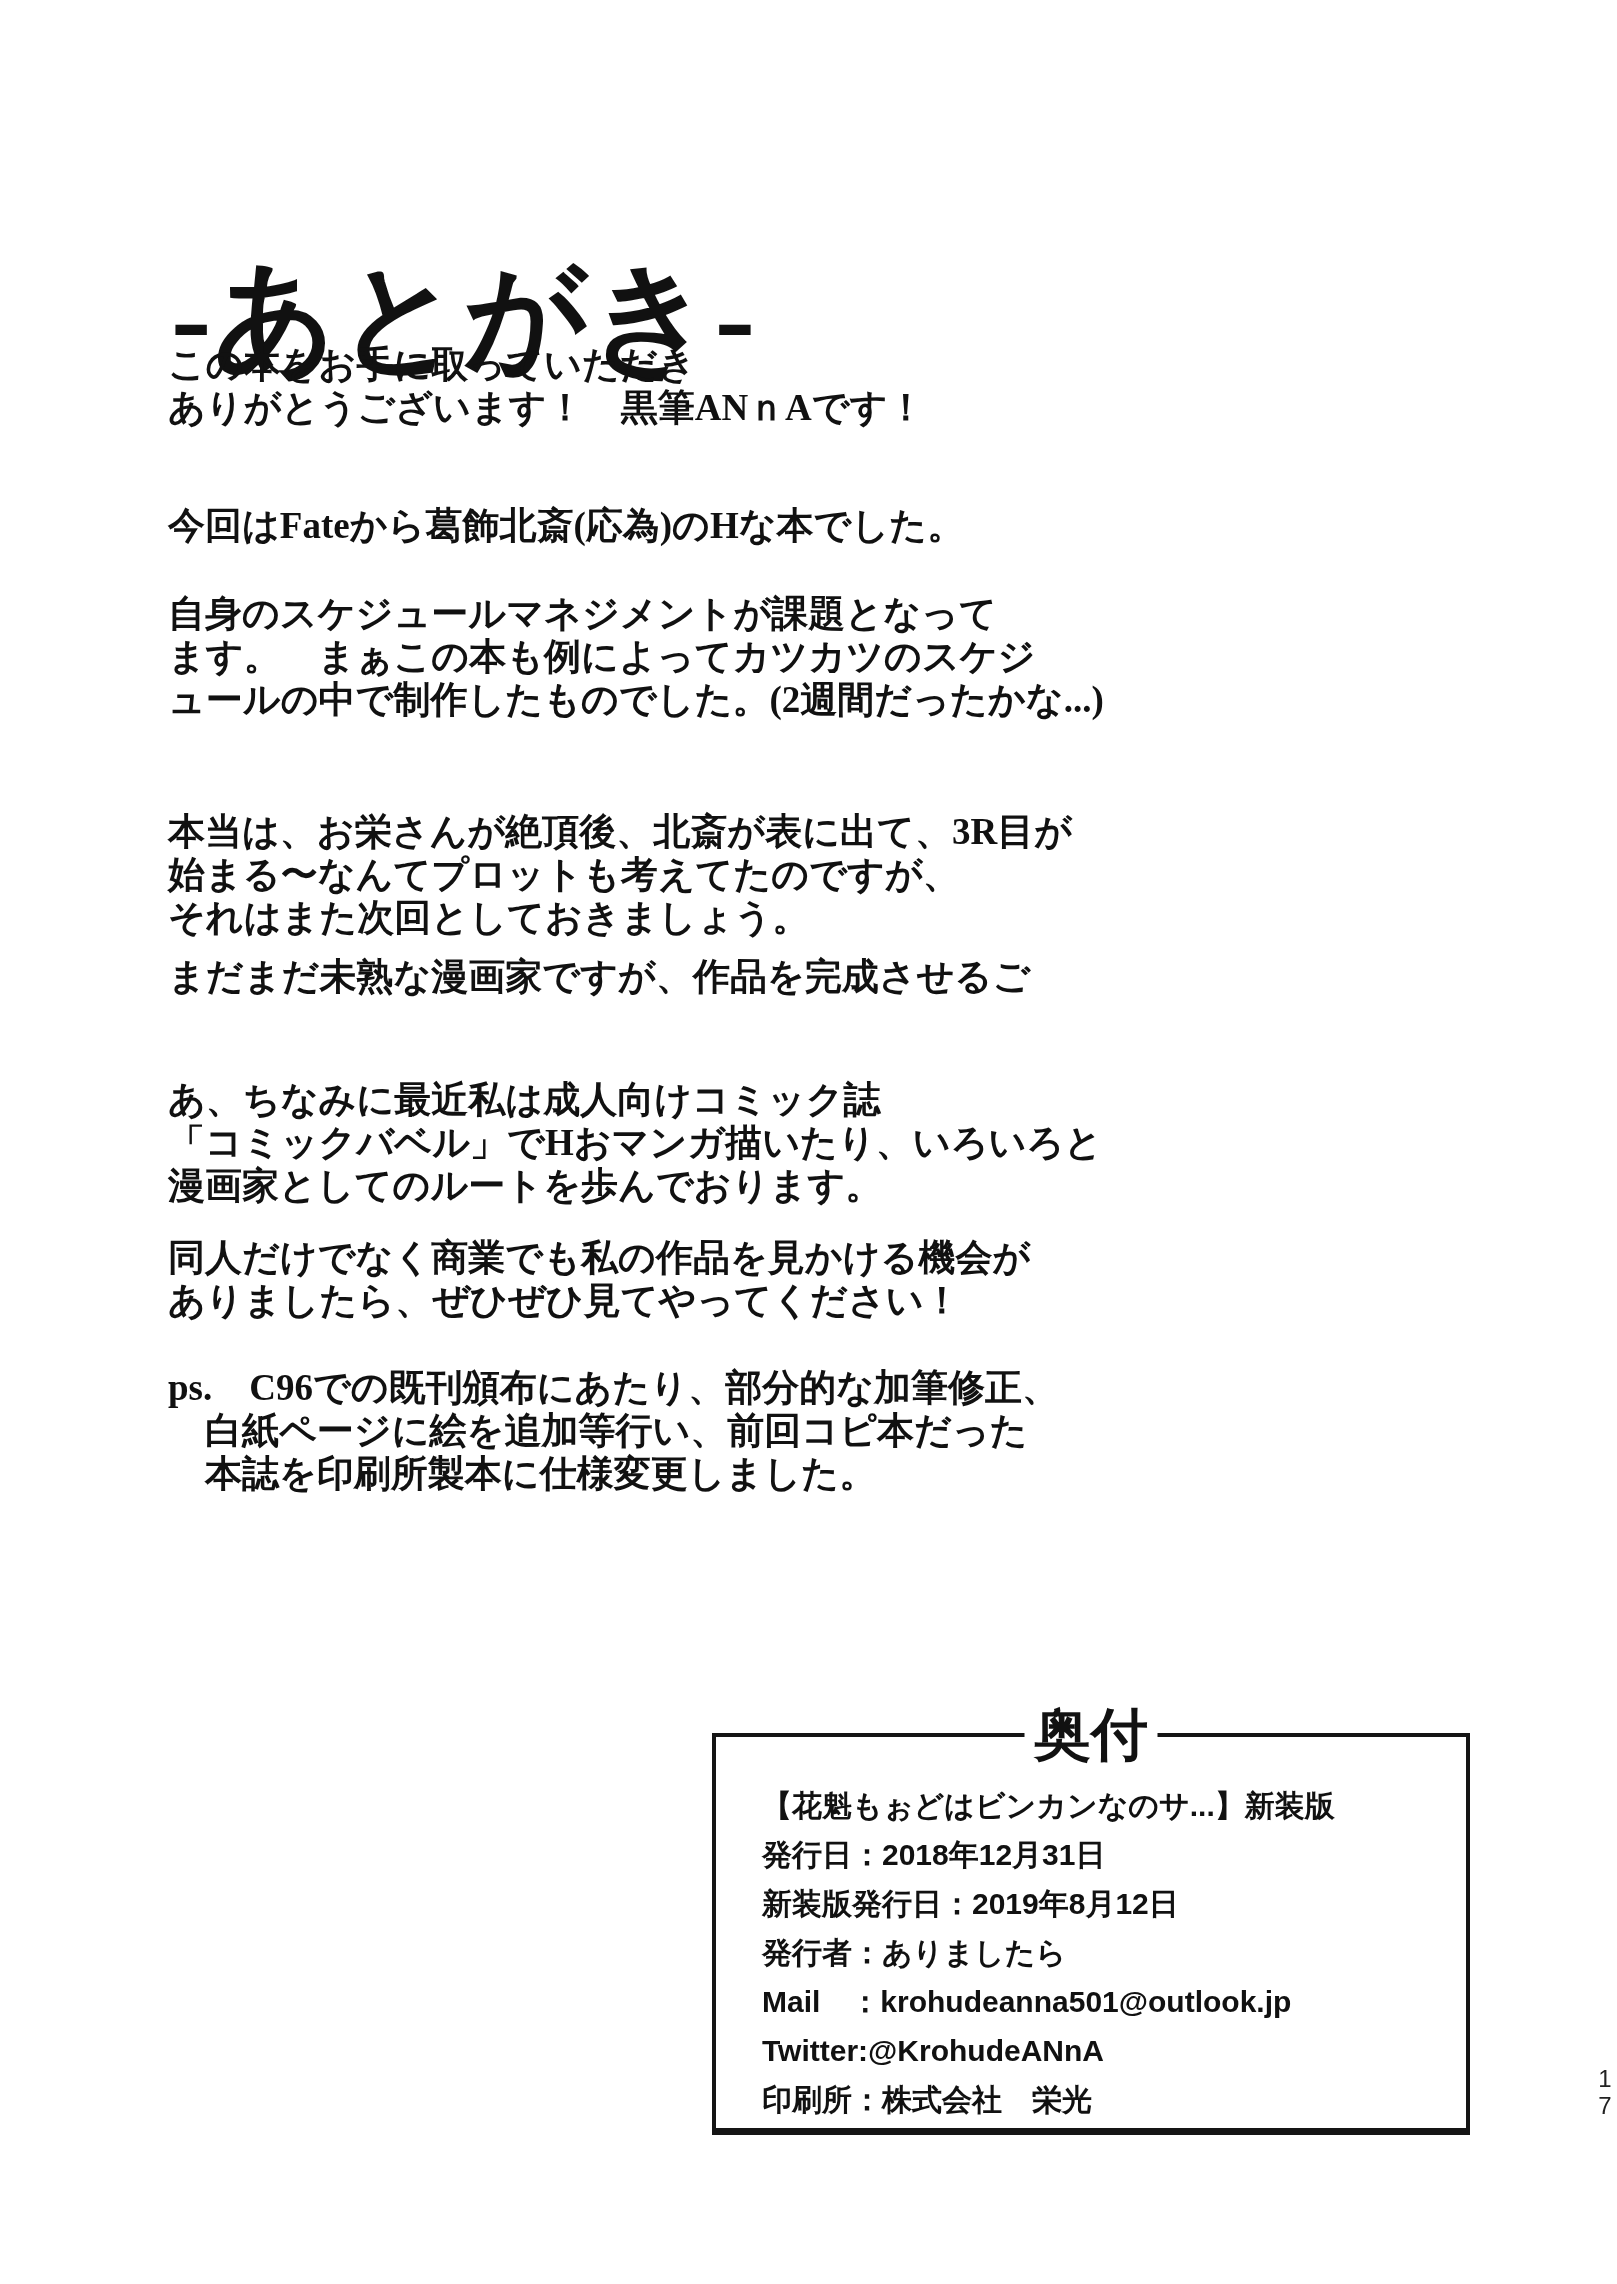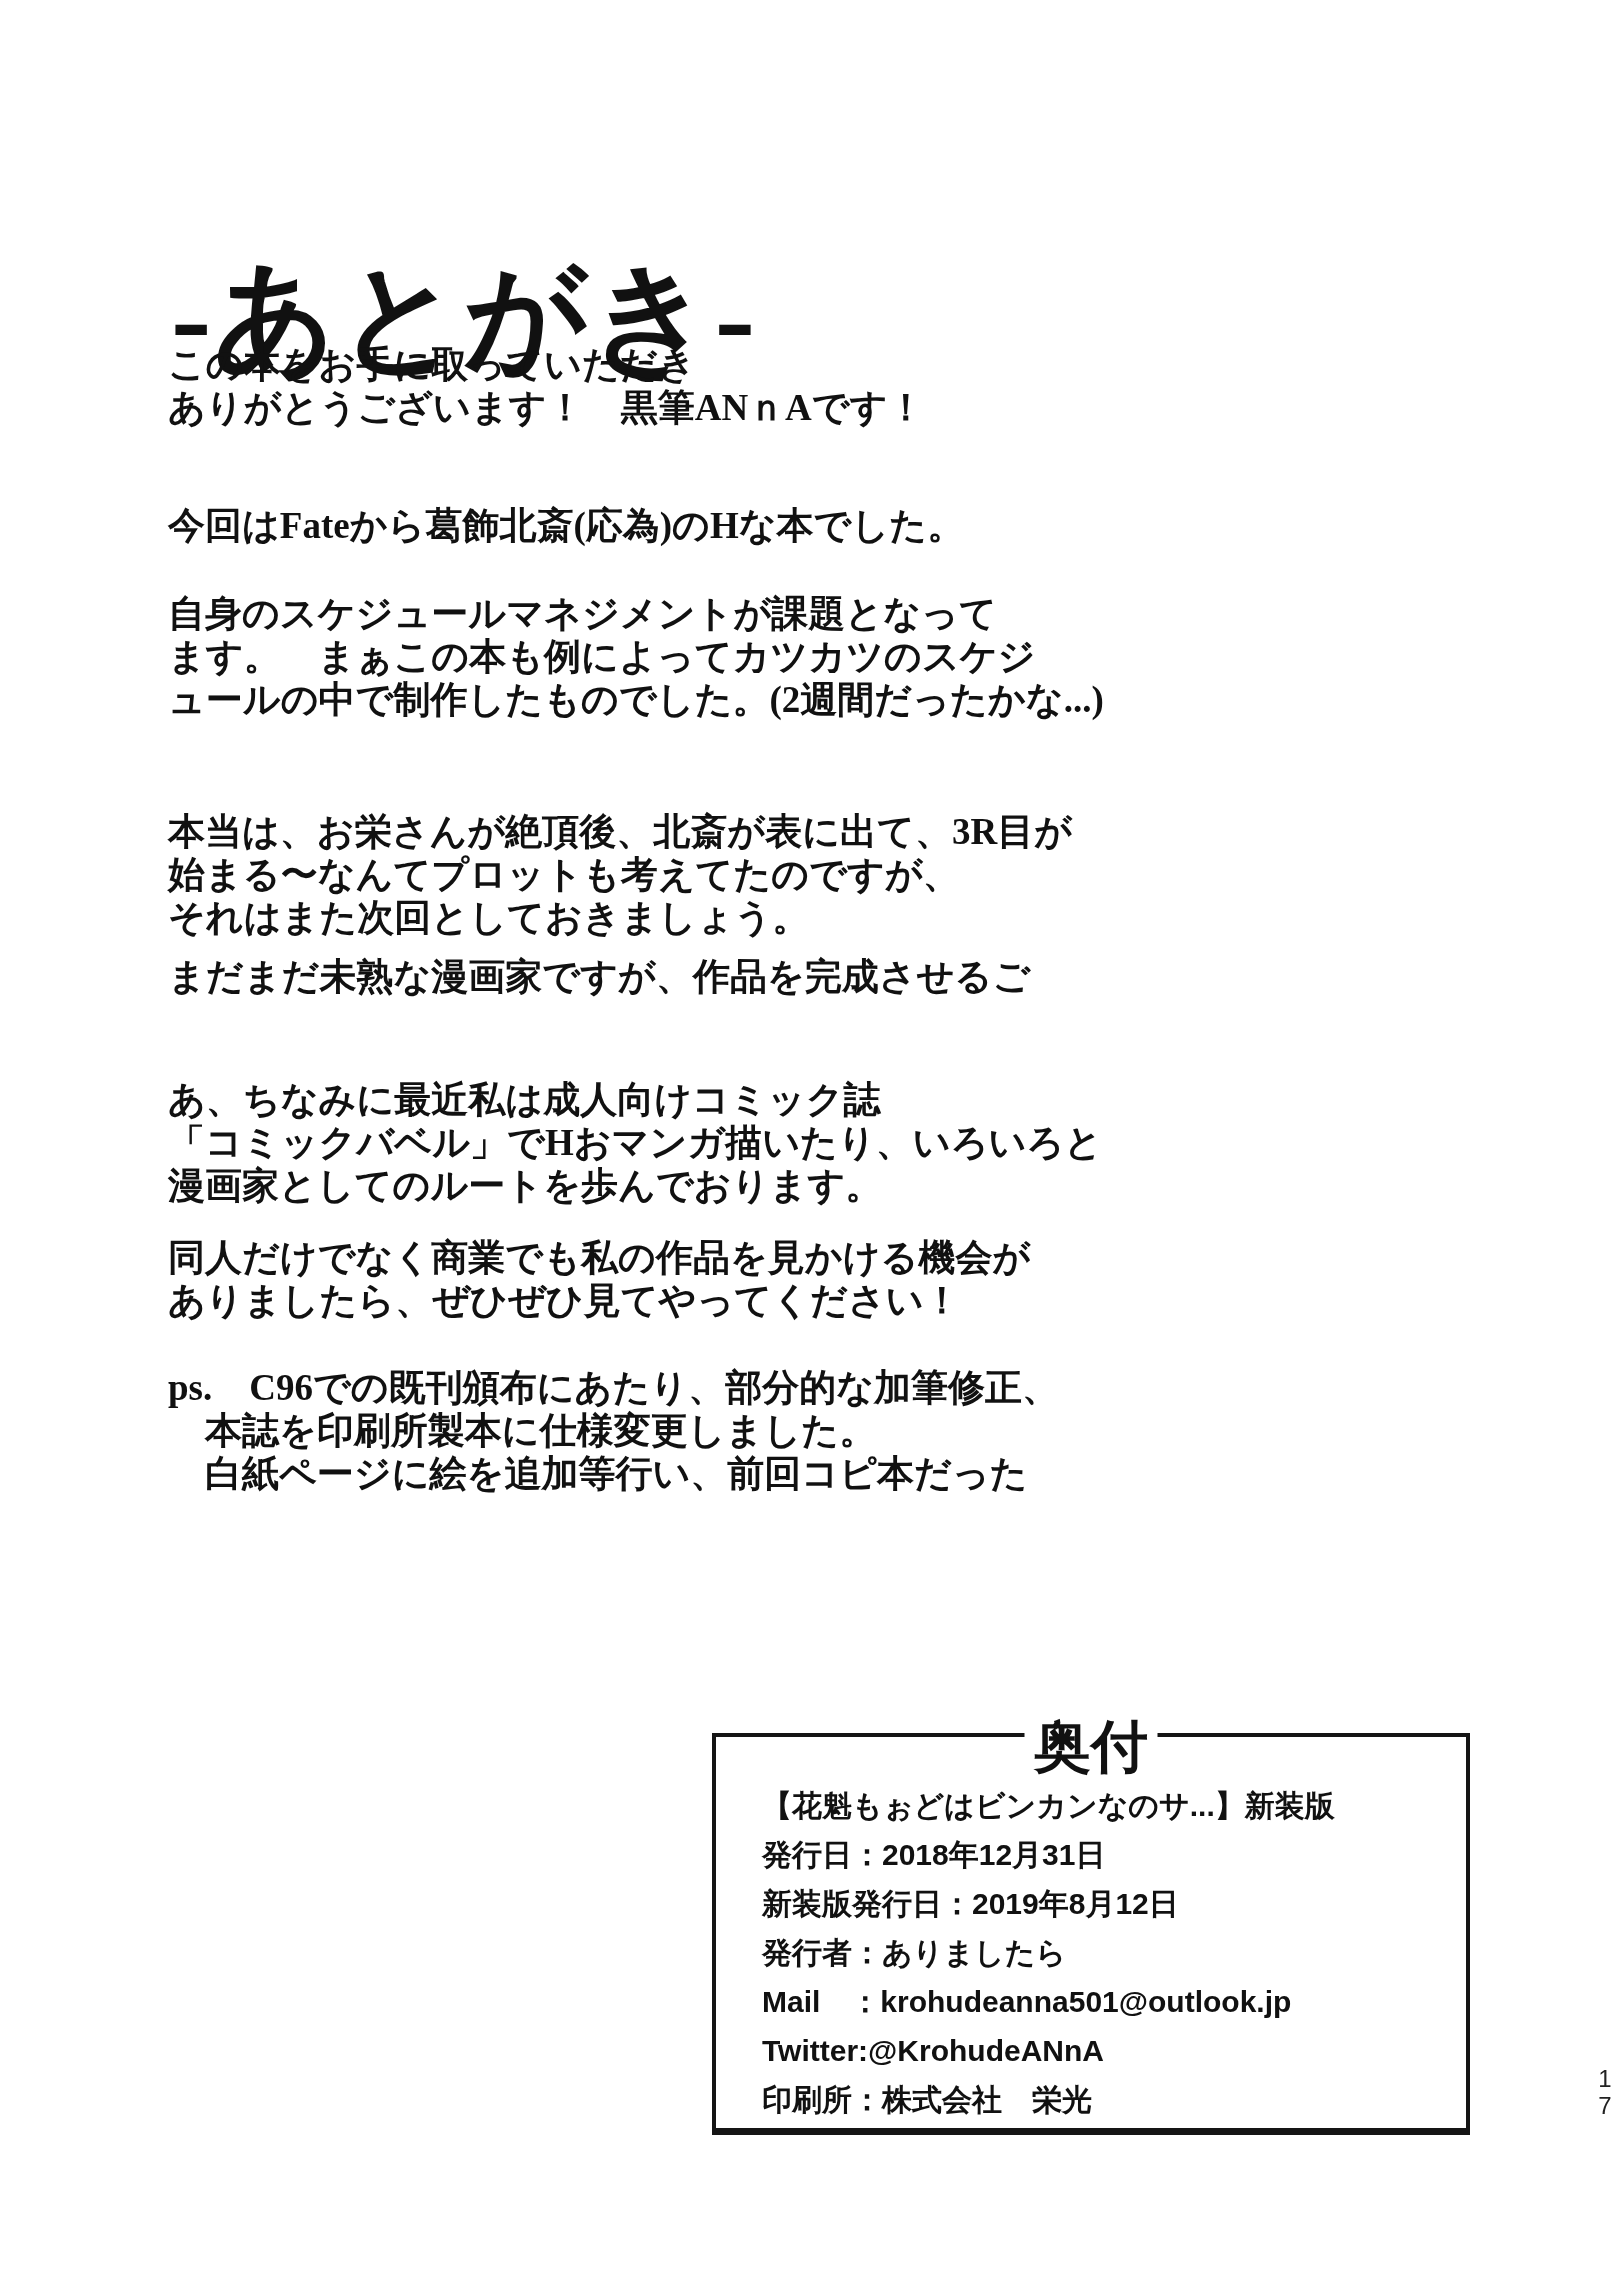--- a/index.html
+++ b/index.html
@@ -42,21 +42,20 @@
     position:absolute;
     left:50%;top:-34px;
     transform:translateX(-50%);
     background:#fff;
     padding:0 9.5px;
     font-family:"Liberation Sans","DejaVu Sans",sans-serif;
     font-weight:bold;
     font-size:57px;
     line-height:63px;
     white-space:nowrap;
-    margin-top:12px;
   }
   .colophon-lines{
     position:absolute;
     left:46px;top:44px;
     font-family:"Liberation Sans","DejaVu Sans",sans-serif;
     font-weight:bold;
     font-size:30px;
     line-height:49px;
     white-space:nowrap;
   }
@@ -108,22 +107,22 @@
   <div>漫画家としてのルートを歩んでおります。</div>
 </div>
 
 <div class="para" style="top:1236px">
   <div>同人だけでなく商業でも私の作品を見かける機会が</div>
   <div>ありましたら、ぜひぜひ見てやってください！</div>
 </div>
 
 <div class="para" style="top:1366px">
   <div>ps.　C96での既刊頒布にあたり、部分的な加筆修正、</div>
+  <div>　白紙ページに絵を追加等行い、前回コピ本だった</div>
   <div>　本誌を印刷所製本に仕様変更しました。</div>
-  <div>　白紙ページに絵を追加等行い、前回コピ本だった</div>
 </div>
 
 <div class="colophon-box">
   <div class="colophon-heading">奥付</div>
   <div class="colophon-lines">
     <div>【花魁もぉどはビンカンなのサ...】新装版</div>
     <div>発行日：2018年12月31日</div>
     <div>新装版発行日：2019年8月12日</div>
     <div>発行者：ありましたら</div>
     <div>Mail　：krohudeanna501@outlook.jp</div>

